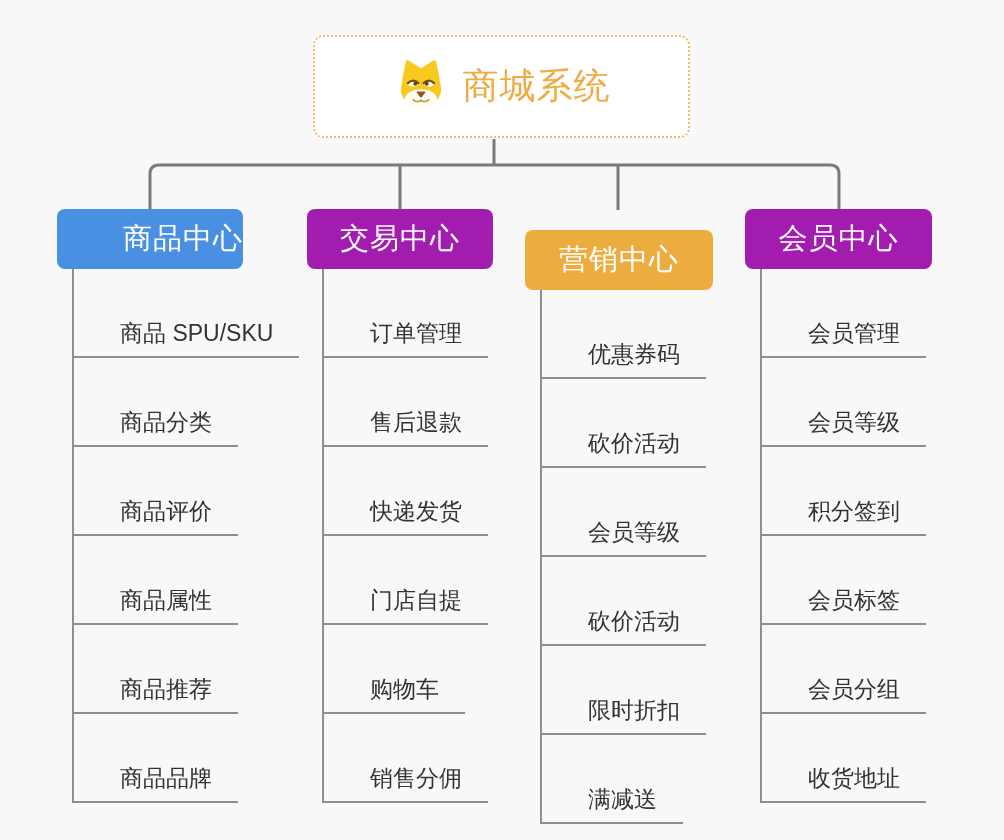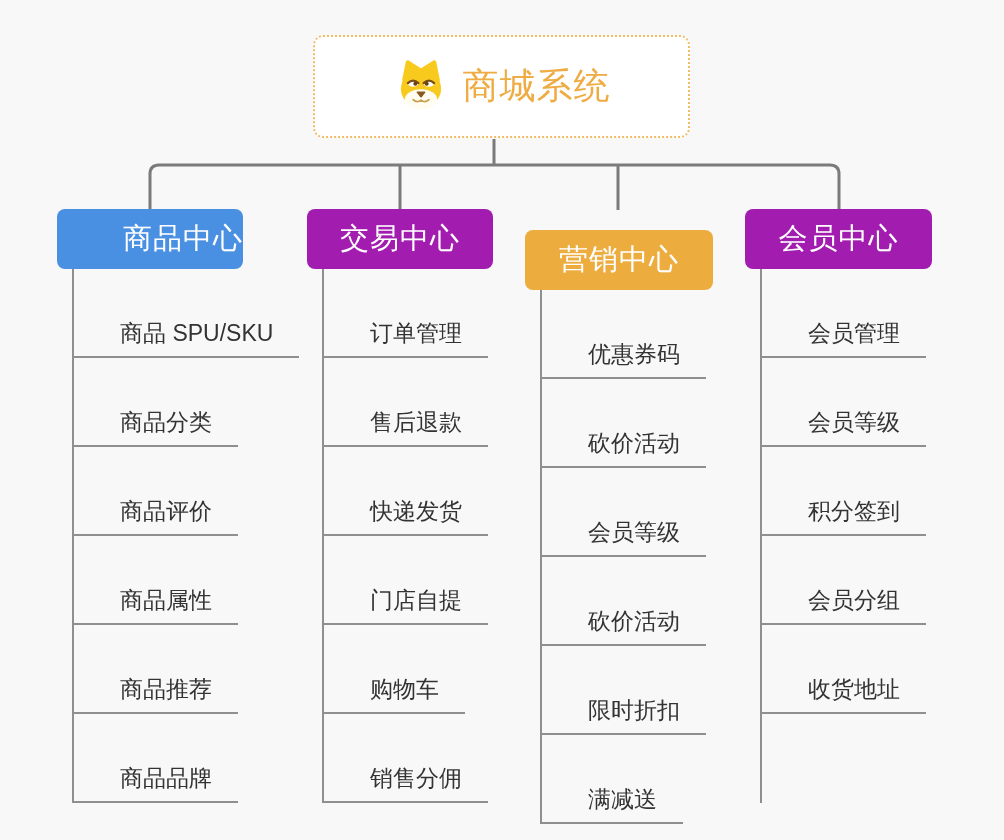--- a/index.html
+++ b/index.html
@@ -133,18 +133,19 @@
   </div>
 
   <div class="branch branch-3">
     <div class="branch-header">
       <span>会员中心</span>
     </div>
     <div class="branch-items">
       <div class="branch-item">会员管理</div>
       <div class="branch-item">会员等级</div>
       <div class="branch-item">积分签到</div>
+      <div class="branch-item">会员标签</div>
       <div class="branch-item">会员分组</div>
       <div class="branch-item">收货地址</div>
     </div>
   </div>
 
 </div>
 
 </body></html>

